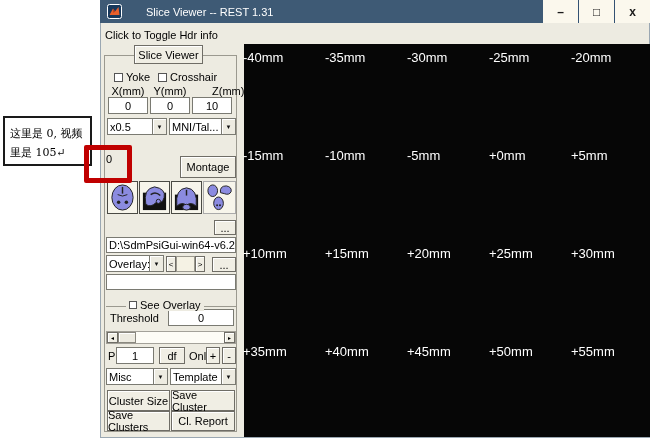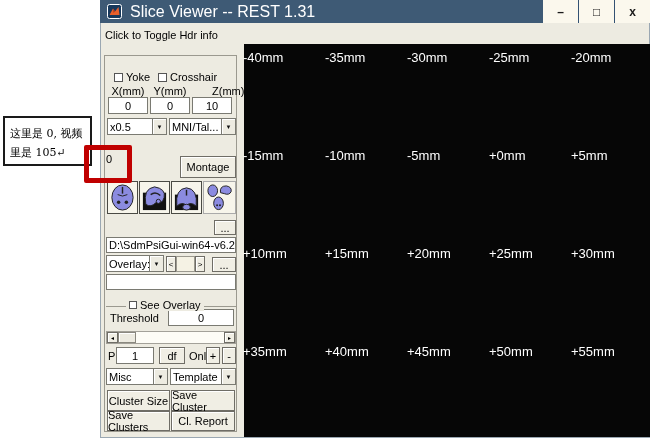--- a/index.html
+++ b/index.html
@@ -3,21 +3,21 @@
 <meta charset="utf-8">
 <style>
   html,body{margin:0;padding:0;}
   #canvas{position:relative;width:650px;height:439px;background:#ffffff;
     font-family:"Liberation Sans",sans-serif;overflow:hidden;}
   .abs{position:absolute;box-sizing:border-box;}
   .lbl{font-size:11px;color:#000;white-space:nowrap;}
   
   #win{left:100px;top:0;width:550px;height:438px;background:#EDEBE1;border:1px solid #9aa7b2;}
   #titlebar{left:100px;top:0;width:550px;height:23px;background:#3E5A75;display:flex;align-items:center;}
-  #title-text{color:#fff;font-size:16px;margin-left:8px;white-space:nowrap;}
+  #title-text{color:#fff;font-size:11px;margin-left:24px;white-space:nowrap;}
   #winctrl{left:543px;top:0;width:107px;height:23px;background:#FBF8ED;display:flex;}
   .wbtn{flex:1;display:flex;align-items:center;justify-content:center;font-size:12px;
     color:#1a1a1a;border-left:1px solid #335273;font-weight:bold;cursor:default;}
   
   .btn{background:#F0EEE4;border:1px solid #6F6D66;box-shadow:inset 1px 1px 0 #fff;
     display:flex;align-items:center;justify-content:center;font-size:11px;color:#000;}
   .field{background:#fff;border:1px solid #7a7a72;font-size:11px;display:flex;
     align-items:center;padding:0 2px;overflow:hidden;white-space:nowrap;}
   .center{justify-content:center;}
   .combo{background:#fff;border:1px solid #7a7a72;display:flex;align-items:stretch;font-size:11px;overflow:hidden;}
@@ -61,20 +61,21 @@
   <div id="winctrl" class="abs">
     <div class="wbtn" style="border-left:none;">–</div>
     <div class="wbtn">□</div>
     <div class="wbtn">x</div>
   </div>
 
   <div class="abs lbl" style="left:105px;top:29px;">Click to Toggle Hdr info</div>
 
   <div class="abs gb" style="left:104px;top:55px;width:133px;height:377px;"></div>
 
+  <div class="abs btn" style="left:134px;top:45px;width:69px;height:19px;z-index:5;">Slice Viewer</div>
 
   <div class="abs cbrow" style="left:114px;top:71px;">
     <span class="cb"></span>
     <span class="lbl">Yoke</span>
   </div>
   <div class="abs cbrow" style="left:158px;top:71px;">
     <span class="cb"></span>
     <span class="lbl">Crosshair</span>
   </div>
 

